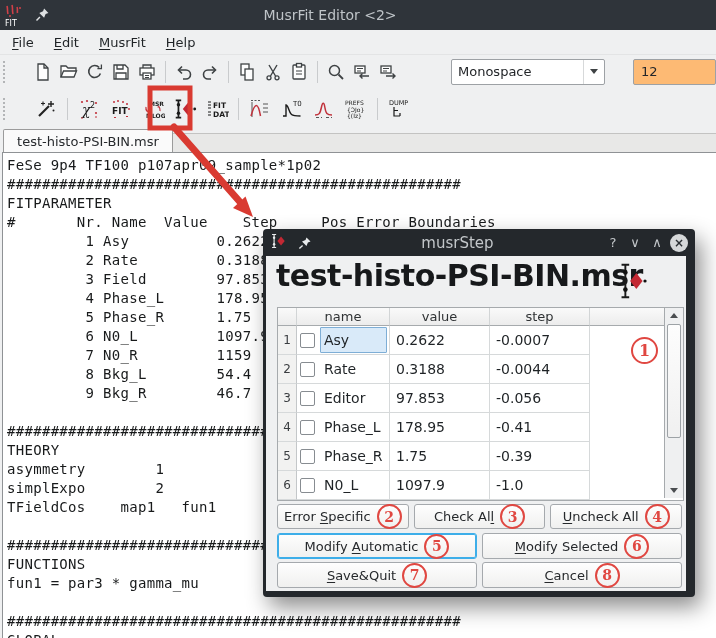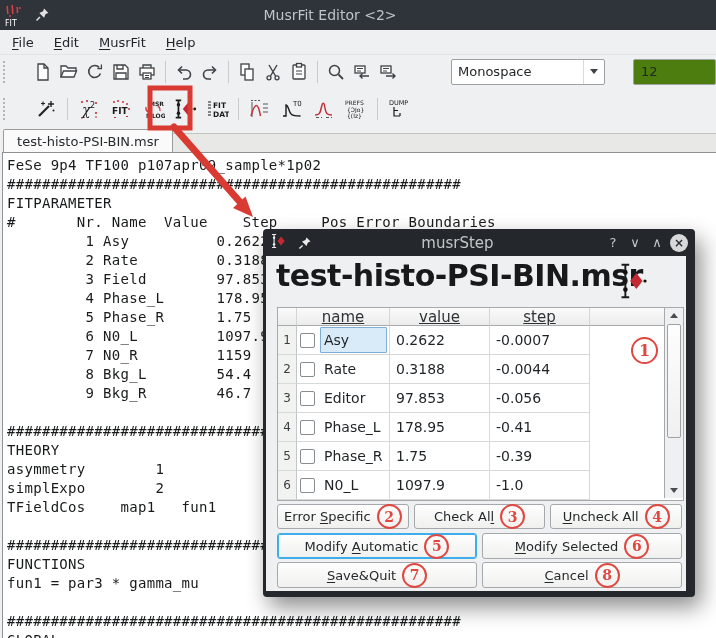--- a/index.html
+++ b/index.html
@@ -24,21 +24,21 @@
   .handle{width:0;height:22px;border-left:2px dotted #b3b5b7;margin:0 5px 0 3px;}
   .tbtn{height:28px;min-width:24px;display:flex;align-items:center;justify-content:center;margin:0 1px;}
   .tbtn2{min-width:28px;margin:0 2px;}
   .sep{width:1px;height:22px;background:#c9cbcd;margin:0 5px;}
   .ticon{display:flex;align-items:center;justify-content:center;}
   .combo{margin-left:auto;width:152px;height:24px;background:#fff;border:1px solid #9da1a5;border-radius:2px;
          display:flex;align-items:center;font-size:13px;}
   .combo .cval{flex:1;padding-left:6px;}
   .combo .dd{width:20px;height:100%;display:flex;align-items:center;justify-content:center;border-left:1px solid #d7d9da;}
   .tri-down{width:0;height:0;border-left:4px solid transparent;border-right:4px solid transparent;border-top:5px solid #3e4244;}
-  .spin{margin:0 0 0 8px;width:74px;height:24px;background:#4d7c0f;border:1px solid #9da1a5;border-radius:2px;
+  .spin{margin:0 0 0 8px;width:74px;height:24px;background:#fdba74;border:1px solid #9da1a5;border-radius:2px;
         display:flex;align-items:center;font-size:13px;padding-left:7px;}
   
   .tabbar{position:absolute;left:0;top:129px;width:716px;height:23px;}
   .tabrest{position:absolute;left:171px;top:4px;right:0;height:19px;background:#e8e8e7;border-top:1px solid #c3c3c2;border-left:1px solid #c3c3c2;}
   .tab{position:absolute;left:3px;top:0;width:168px;height:23px;background:#fafafa;border:1px solid #9b9b9b;border-bottom:none;
        border-radius:2px 2px 0 0;display:flex;align-items:center;justify-content:center;font-size:13px;color:#26292c;}
   
   .editor{position:absolute;left:2px;top:152px;width:714px;height:486px;background:#ffffff;
           border-top:1px solid #8f9295;border-left:1px solid #8f9295;}
   .editor pre{margin:0;padding:3px 0 0 4px;font-family:"DejaVu Sans Mono",monospace;font-size:14px;
@@ -53,21 +53,21 @@
   .dglyph{width:22px;text-align:center;font-size:13px;color:#c3c7ca;}
   .closebtn{width:18px;height:18px;margin:0 4px 0 2px;border-radius:50%;background:#d6d8d9;color:#2b2f33;
             display:flex;align-items:center;justify-content:center;font-size:12px;font-weight:bold;}
   .dbody{position:relative;width:420px;height:335px;background:#eff0f1;}
   .dheading{position:absolute;left:10px;top:2px;font-size:30px;font-weight:bold;color:#17191b;letter-spacing:-0.5px;}
   .dheadicon{position:absolute;left:352px;top:4px;}
   
   .tblwrap{position:absolute;left:11px;top:51px;width:405px;height:192px;border:1px solid #a6aaad;background:#fff;}
   .tbl{position:absolute;left:0;top:0;width:386px;display:grid;grid-template-columns:19px 93px 100px 100px 1fr;}
   .hc{height:17px;background:linear-gradient(#fafafa,#ececec);border-bottom:1px solid #a6aaad;border-right:1px solid #d2d5d6;
-      font-size:15px;color:#2f3234;display:flex;align-items:center;justify-content:center;text-decoration:underline;}
+      font-size:13px;color:#2f3234;display:flex;align-items:center;justify-content:center;}
   .hc.last{border-right:none;}
   .rowhdr{background:#f2f2f1;border-right:1px solid #c4c7c9;border-bottom:1px solid #d6d9da;
           font-size:12px;color:#3a3d40;display:flex;align-items:center;justify-content:center;height:28px;}
   .cell{height:28px;border-right:1px solid #d6d9da;border-bottom:1px solid #d6d9da;background:#fff;
         display:flex;align-items:center;font-size:14px;color:#1f2326;padding-left:6px;}
   .cell.filler{border-right:none;border-bottom:none;padding-left:0;}
   .namecell{padding-left:3px;}
   .cbx{width:13px;height:13px;border:1px solid #878c91;border-radius:2px;background:#fff;margin-right:5px;flex:none;}
   .ntext{flex:1;height:24px;line-height:24px;margin-right:2px;border:1px solid transparent;padding-left:3px;}
   .ntext.sel{background:#d9eaf9;border-color:#7eaed6;border-radius:1px;}

